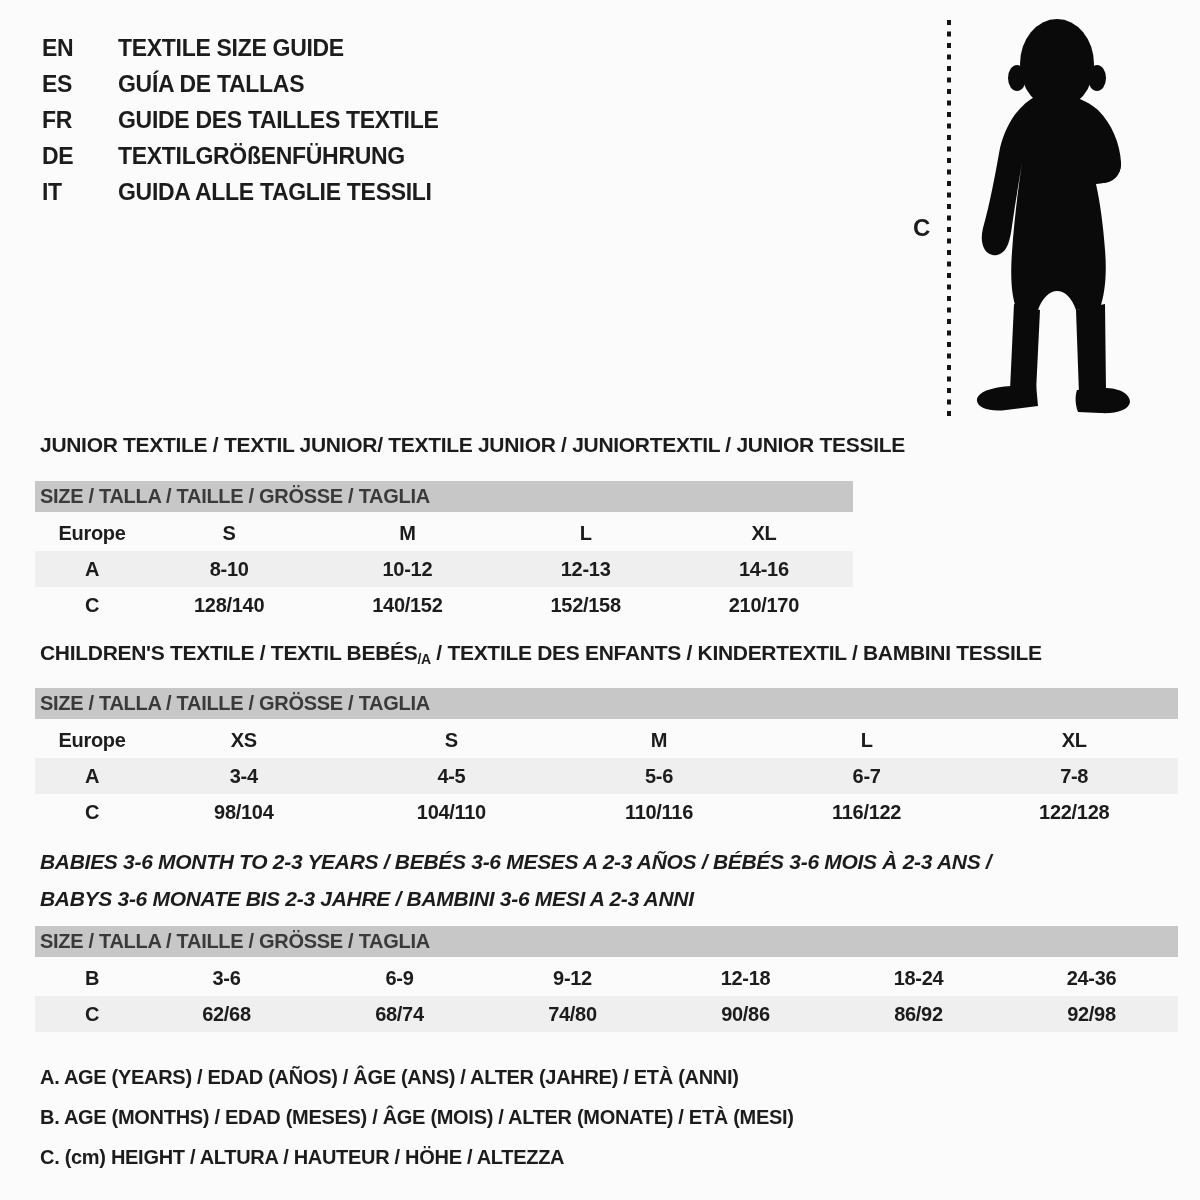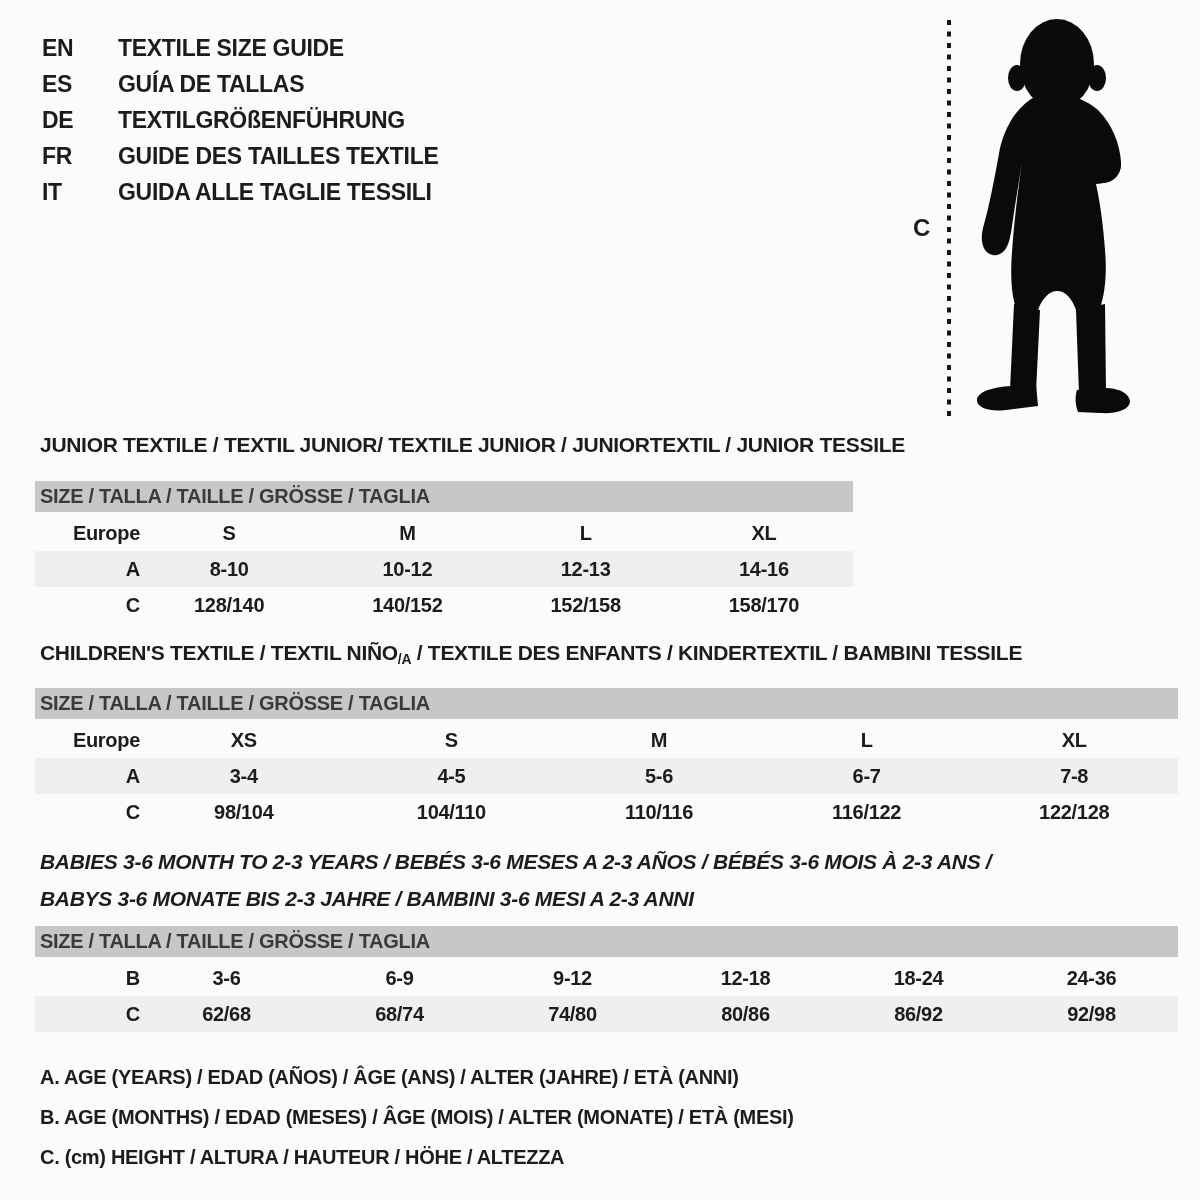--- a/index.html
+++ b/index.html
@@ -36,46 +36,46 @@
   .band{
     height:31px;background:#c7c7c7;color:#3a3a3a;
     display:flex;align-items:center;padding-left:5px;box-sizing:border-box;
     font-size:20px;margin-bottom:3px;
   }
   .trow{display:grid;align-items:center;height:36px;font-size:20px;}
   .cols-4{grid-template-columns:105px repeat(4,1fr);}
   .cols-5{grid-template-columns:105px repeat(5,1fr);}
   .cols-6{grid-template-columns:105px repeat(6,1fr);}
   .cell{text-align:center;}
-  .cell.rowlabel{text-align:right;padding-left:9px;}
+  .cell.rowlabel{text-align:center;padding-left:9px;}
   .row-alt{background:#efefef;}
 
   
   .footnotes{position:absolute;left:40px;top:1066px;font-size:20px;}
   .footnote{height:40px;white-space:nowrap;}
 </style>
 </head>
 <body>
 
 <div class="lang-list">
   <div class="lang-row">
     <span class="lang-code">EN</span>
     <span class="lang-title">TEXTILE SIZE GUIDE</span>
   </div>
   <div class="lang-row">
     <span class="lang-code">ES</span>
     <span class="lang-title">GUÍA DE TALLAS</span>
   </div>
   <div class="lang-row">
+    <span class="lang-code">FR</span>
+    <span class="lang-title">GUIDE DES TAILLES TEXTILE</span>
+  </div>
+  <div class="lang-row">
     <span class="lang-code">DE</span>
     <span class="lang-title">TEXTILGRÖßENFÜHRUNG</span>
-  </div>
-  <div class="lang-row">
-    <span class="lang-code">FR</span>
-    <span class="lang-title">GUIDE DES TAILLES TEXTILE</span>
   </div>
   <div class="lang-row">
     <span class="lang-code">IT</span>
     <span class="lang-title">GUIDA ALLE TAGLIE TESSILI</span>
   </div>
 </div>
 
 <svg class="measure-line" width="8" height="406" viewBox="0 0 8 406">
   <line x1="4" y1="4" x2="4" y2="402" stroke="#141414" stroke-width="4" stroke-dasharray="5 6.5"></line>
 </svg>
@@ -136,25 +136,25 @@
     <span class="cell">8-10</span>
     <span class="cell">10-12</span>
     <span class="cell">12-13</span>
     <span class="cell">14-16</span>
   </div>
   <div class="trow cols-4">
     <span class="cell rowlabel">C</span>
     <span class="cell">128/140</span>
     <span class="cell">140/152</span>
     <span class="cell">152/158</span>
-    <span class="cell">158/170</span>
-  </div>
-</div>
-
-<div class="section-title" id="children-title"><span>CHILDREN'S TEXTILE / TEXTIL NIÑO</span><span class="sub">/A</span><span> / TEXTILE DES ENFANTS / KINDERTEXTIL / BAMBINI TESSILE</span></div>
+    <span class="cell">210/170</span>
+  </div>
+</div>
+
+<div class="section-title" id="children-title"><span>CHILDREN'S TEXTILE / TEXTIL BEBÉS</span><span class="sub">/A</span><span> / TEXTILE DES ENFANTS / KINDERTEXTIL / BAMBINI TESSILE</span></div>
 
 <div class="size-table" id="children-table">
   <div class="band">
     <span>SIZE / TALLA / TAILLE / GRÖSSE / TAGLIA</span>
   </div>
   <div class="trow cols-5">
     <span class="cell rowlabel">Europe</span>
     <span class="cell">XS</span>
     <span class="cell">S</span>
     <span class="cell">M</span>
@@ -195,21 +195,21 @@
     <span class="cell">9-12</span>
     <span class="cell">12-18</span>
     <span class="cell">18-24</span>
     <span class="cell">24-36</span>
   </div>
   <div class="trow cols-6 row-alt">
     <span class="cell rowlabel">C</span>
     <span class="cell">62/68</span>
     <span class="cell">68/74</span>
     <span class="cell">74/80</span>
-    <span class="cell">80/86</span>
+    <span class="cell">90/86</span>
     <span class="cell">86/92</span>
     <span class="cell">92/98</span>
   </div>
 </div>
 
 <div class="footnotes">
   <div class="footnote">A. AGE (YEARS) / EDAD (AÑOS) / ÂGE (ANS) / ALTER (JAHRE) / ETÀ (ANNI)</div>
   <div class="footnote">B. AGE (MONTHS) / EDAD (MESES) / ÂGE (MOIS) / ALTER (MONATE) / ETÀ (MESI)</div>
   <div class="footnote">C. (cm) HEIGHT / ALTURA / HAUTEUR / HÖHE / ALTEZZA</div>
 </div>

